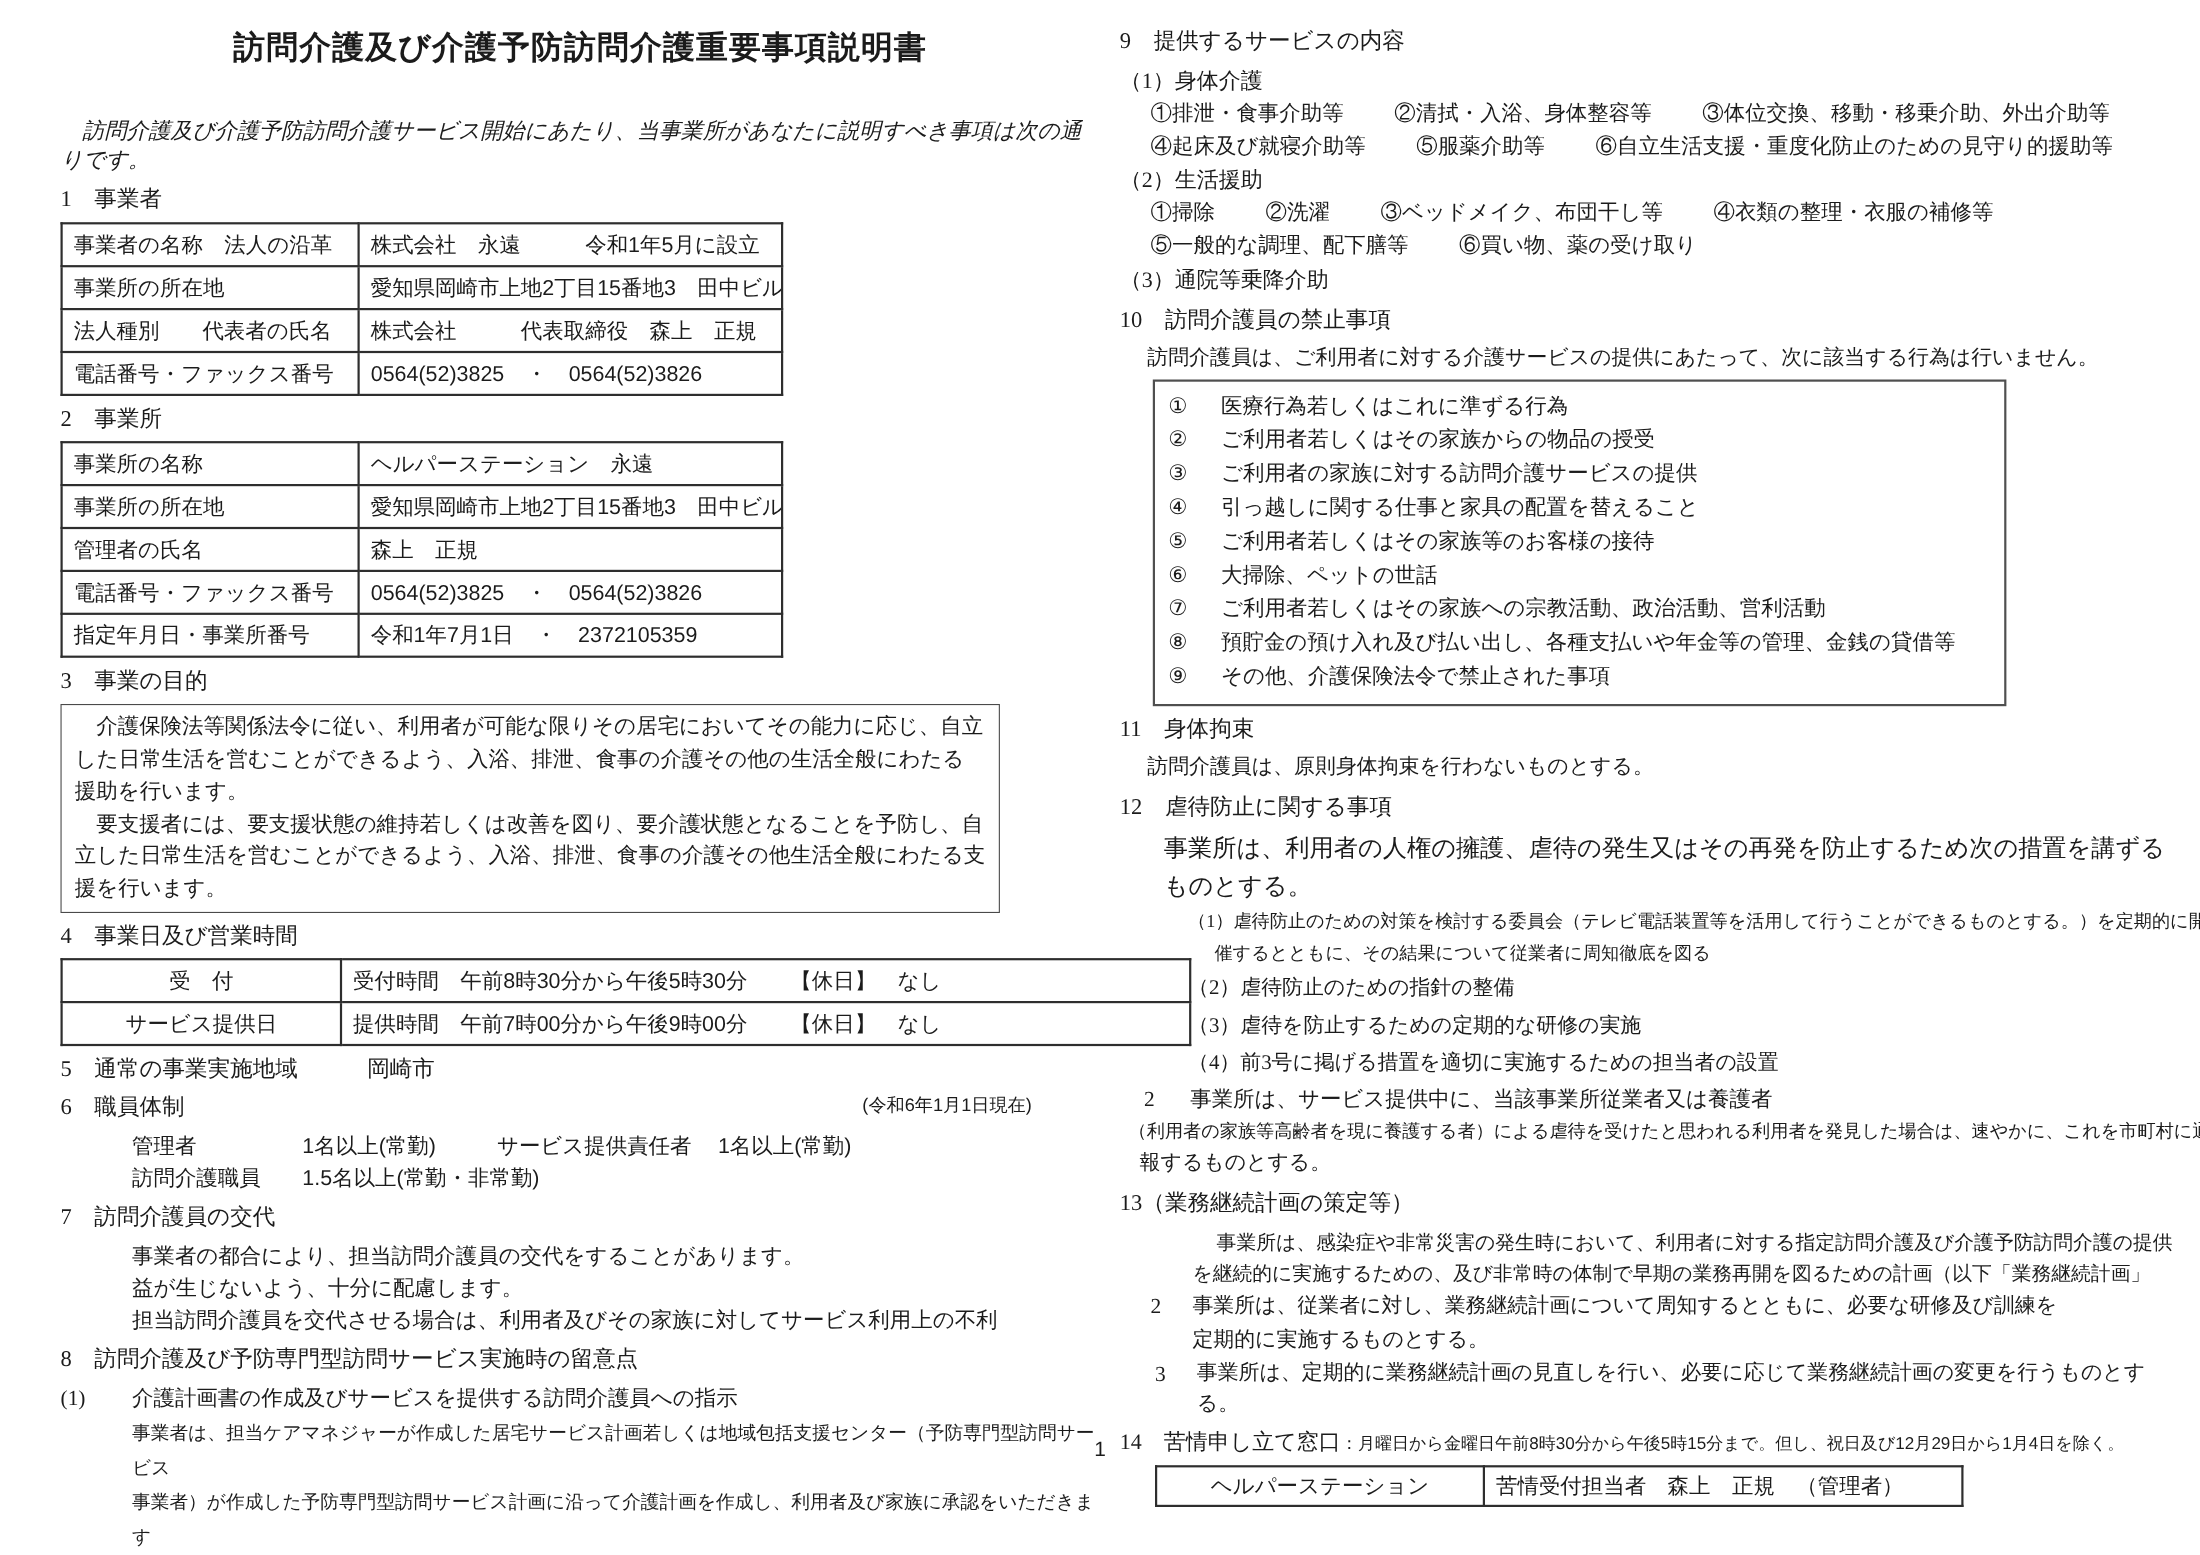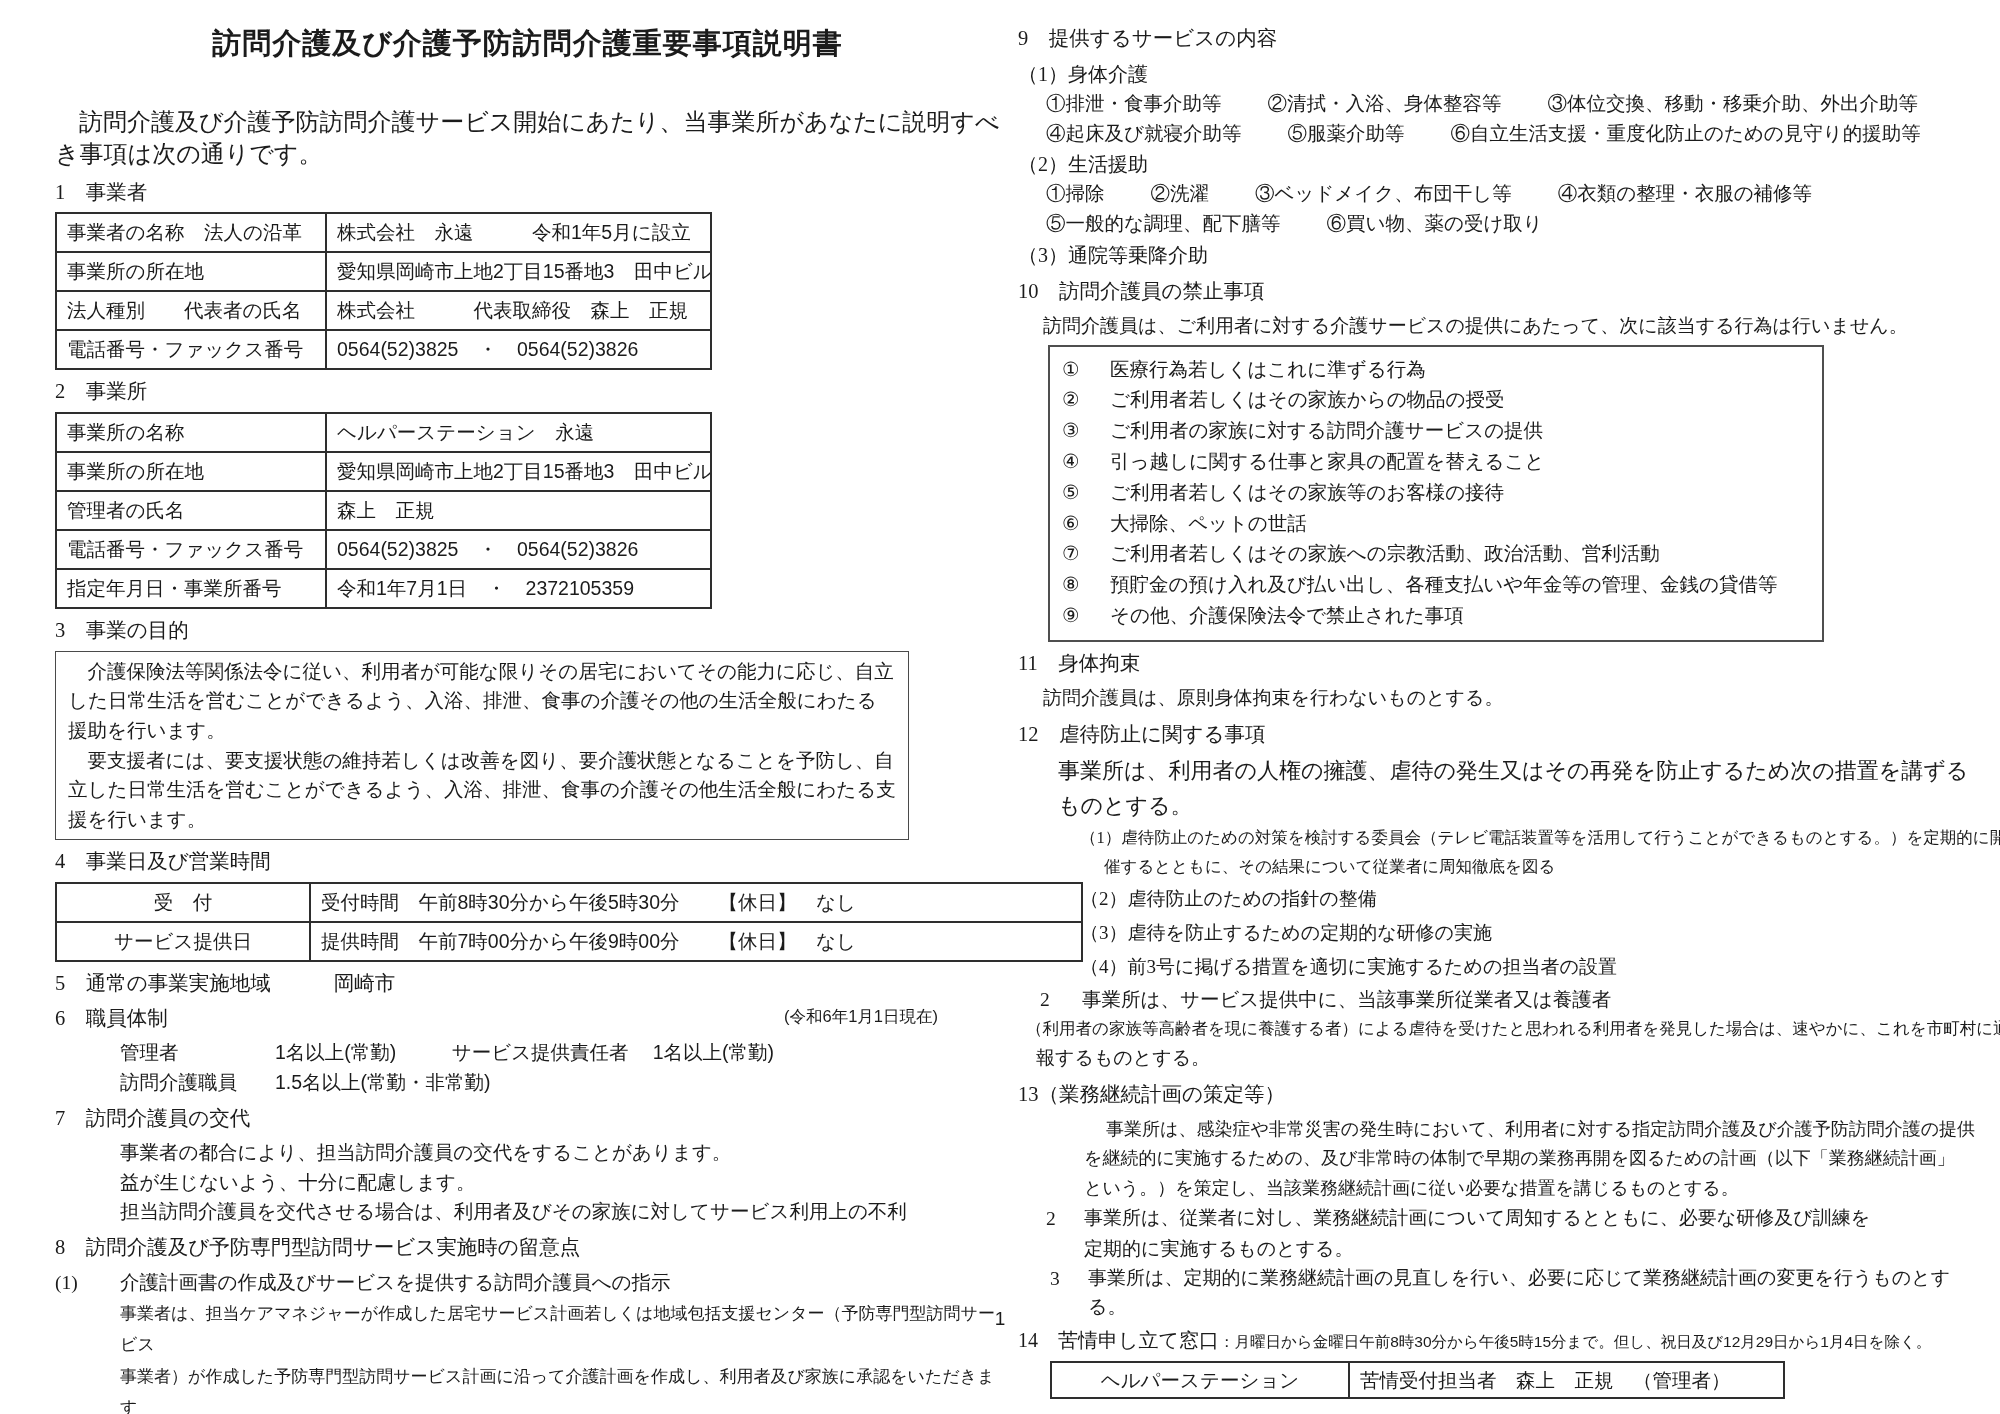--- a/index.html
+++ b/index.html
@@ -5,21 +5,21 @@
   html,body{margin:0;padding:0;background:#ffffff;}
   body{width:2000px;height:1414px;position:relative;
        font-family:"Liberation Serif","DejaVu Serif",serif;color:#1b1b1b;
        -webkit-font-smoothing:antialiased;}
   .sheet{position:absolute;inset:0;overflow:hidden;}
   .cols{display:flex;align-items:flex-start;}
   .col-left{width:945px;margin-left:55px;}
   .col-right{width:960px;margin-left:18px;padding-top:26px;}
 
   .doc-title{margin-top:24px;text-align:center;font-size:29px;font-weight:600;letter-spacing:1px;}
-  .intro{margin:42px 0 0 0;font-size:24px;text-indent:1em;line-height:1.35;}
+  .intro{margin:42px 0 0 0;font-size:20px;text-indent:1em;line-height:1.35;font-style:italic;}
 
   .sh{font-size:20.5px;line-height:1.25;margin:9px 0 7px 0;}
   .sh .shv{margin-left:58px;}
   .note{float:right;margin-right:62px;font-size:16.5px;font-family:"Liberation Sans","DejaVu Sans",sans-serif;font-weight:400;}
 
   table.tbl{border-collapse:collapse;table-layout:fixed;}
   .tbl td{border:2px solid #2e2e2e;padding:2px 10px;height:33px;font-size:19.5px;overflow:hidden;white-space:nowrap;}
   .t-narrow{width:657px;}
   .t-narrow td.lbl{width:248px;}
   .t-wide{width:1028px;}
@@ -271,21 +271,20 @@
       <div class="npara">
         <span class="nnum">2</span>
         <span>事業所は、サービス提供中に、当該事業所従業者又は養護者</span>
       </div>
       <div class="small-line">（利用者の家族等高齢者を現に養護する者）による虐待を受けたと思われる利用者を発見した場合は、速やかに、これを市町村に通</div>
       <div class="r-line" style="padding-left:18px;">報するものとする。</div>
 
       <div class="sh">13（業務継続計画の策定等）</div>
       <div class="p13a">事業所は、感染症や非常災害の発生時において、利用者に対する指定訪問介護及び介護予防訪問介護の提供</div>
       <div class="p13b">を継続的に実施するための、及び非常時の体制で早期の業務再開を図るための計画（以下「業務継続計画」</div>
-      <div class="p13b">という。）を策定し、当該業務継続計画に従い必要な措置を講じるものとする。</div>
       <div class="npara">
         <span class="n13">2</span>
         <span class="s13t">事業所は、従業者に対し、業務継続計画について周知するとともに、必要な研修及び訓練を</span>
       </div>
       <div class="p13b s13t">定期的に実施するものとする。</div>
       <div class="npara">
         <span class="n13" style="padding-left:32px;">3</span>
         <span class="s13t">事業所は、定期的に業務継続計画の見直しを行い、必要に応じて業務継続計画の変更を行うものとする。</span>
       </div>
 

